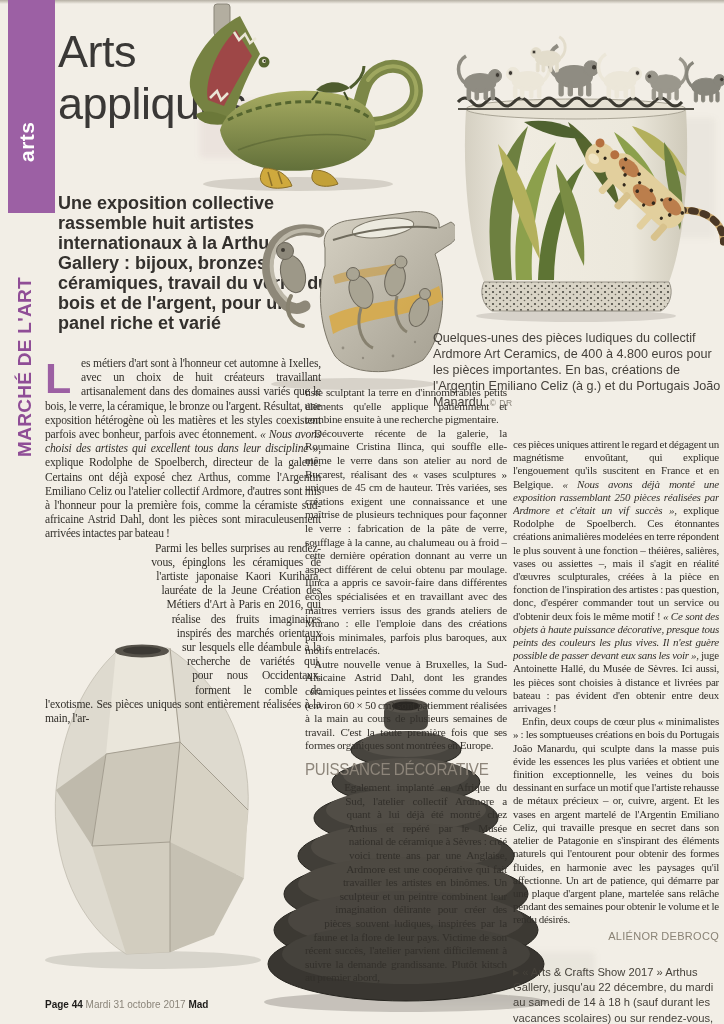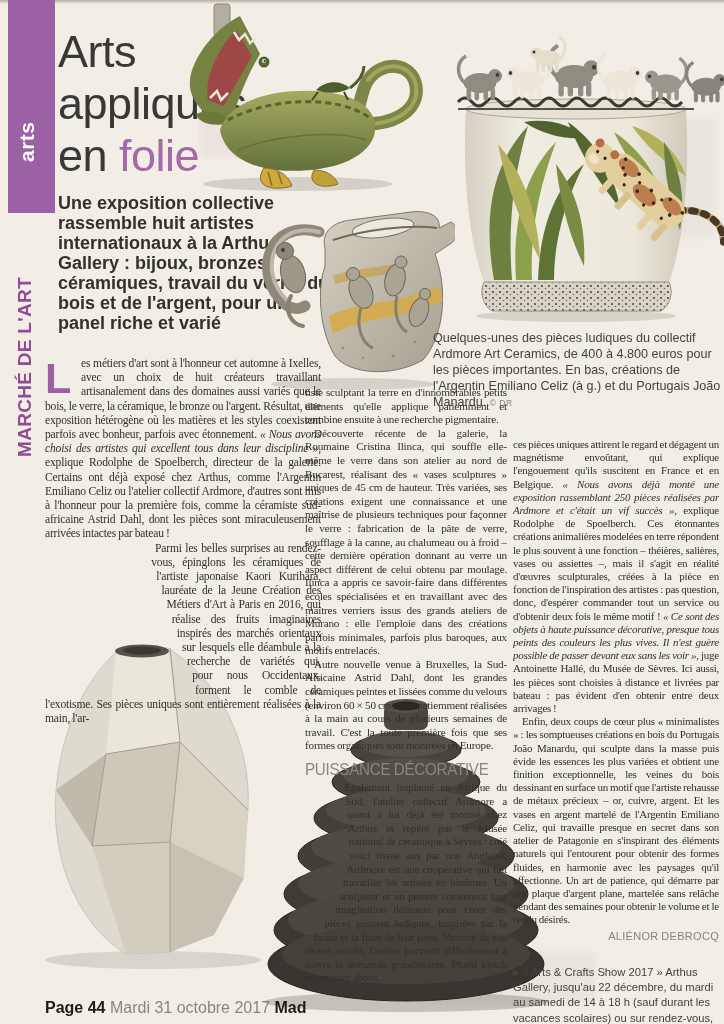--- a/index.html
+++ b/index.html
@@ -54,41 +54,40 @@
     color:#8d857a;letter-spacing:-.3px;margin:7px 0 3px;font-weight:normal;
     transform:scaleX(.92);transform-origin:left;}
 
   .byline{text-align:right;font-family:"Liberation Sans",sans-serif;font-size:11px;
     color:#8a8376;letter-spacing:.3px;margin-top:3px;}
   .infobox{margin-top:22px;font-family:"Liberation Sans",sans-serif;font-size:11.2px;
     line-height:15.3px;color:#46423b;text-align:left;letter-spacing:0;word-spacing:0;}
   .infobox .bullet{font-size:8px;vertical-align:1px;margin-right:3px;}
 
   
-  .footer{left:45px;top:999px;font-family:"Liberation Sans",sans-serif;font-size:16px;color:#8b857a;}
+  .footer{left:45px;top:999px;font-family:"Liberation Sans",sans-serif;font-size:10px;color:#8b857a;}
   .footer b{color:#1e1c1a;}
 </style>
 </head>
 <body>
 
 <div id="page">
 
   <div class="abs scan-edge"></div>
   <div class="abs ghost" style="left:200px;top:100px;width:122px;height:58px;background:rgba(158,78,118,.07);"></div>
   <div class="abs ghost" style="left:585px;top:118px;width:130px;height:120px;background:rgba(105,92,70,.05);"></div>
   <div class="abs ghost" style="left:420px;top:952px;width:175px;height:52px;background:rgba(105,98,82,.06);"></div>
 
   <div class="abs section-band"></div>
   <div class="abs vtext section-tag">arts</div>
   <div class="abs vtext rubric">MARCHÉ DE L'ART</div>
 
   <div class="abs title">
     <div>Arts</div>
     <div>appliqués</div>
-    <div><span>en </span><span class="accent">folie</span></div>
   </div>
   <div class="abs standfirst">Une exposition collective rassemble huit artistes internationaux à la Arthus Gallery : bijoux, bronzes, céramiques, travail du verre, du bois et de l'argent, pour un panel riche et varié</div>
 
   <svg class="abs" style="left:168px;top:2px;" width="268" height="192" viewBox="0 0 268 192">
     <defs>
       <linearGradient id="crocG" x1="0" y1="0" x2="0" y2="1">
         <stop offset="0" stop-color="#a6ab61"></stop>
           <stop offset="1" stop-color="#62703a"></stop>
       </linearGradient>
     </defs>

